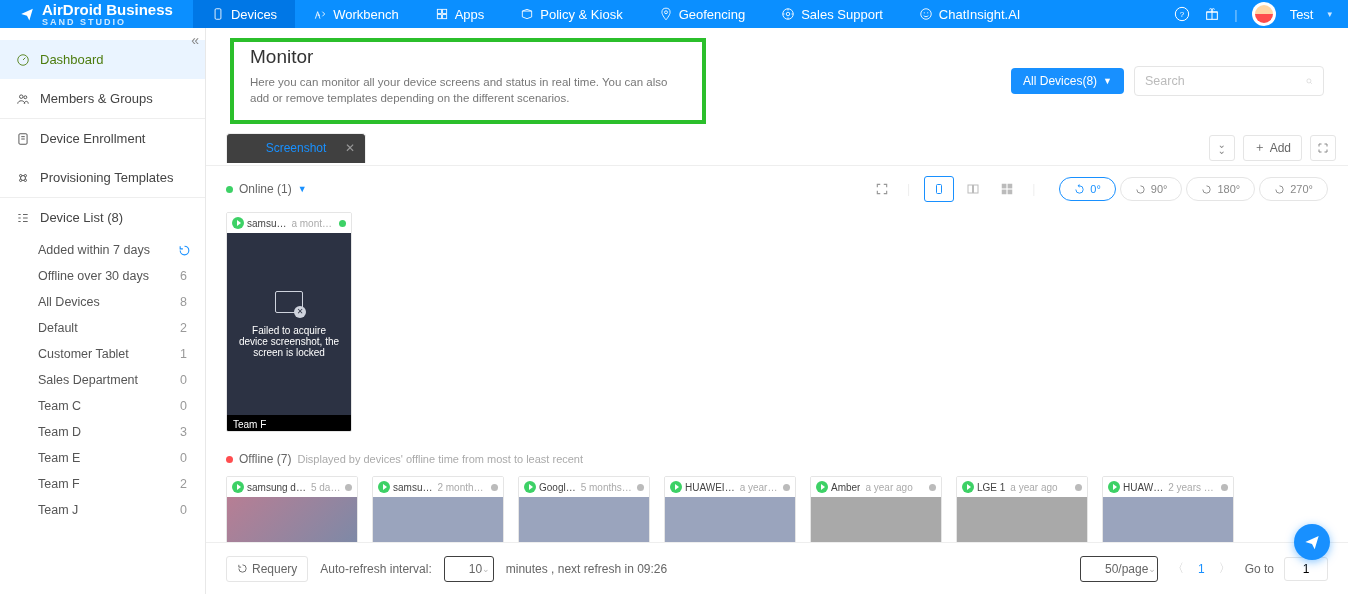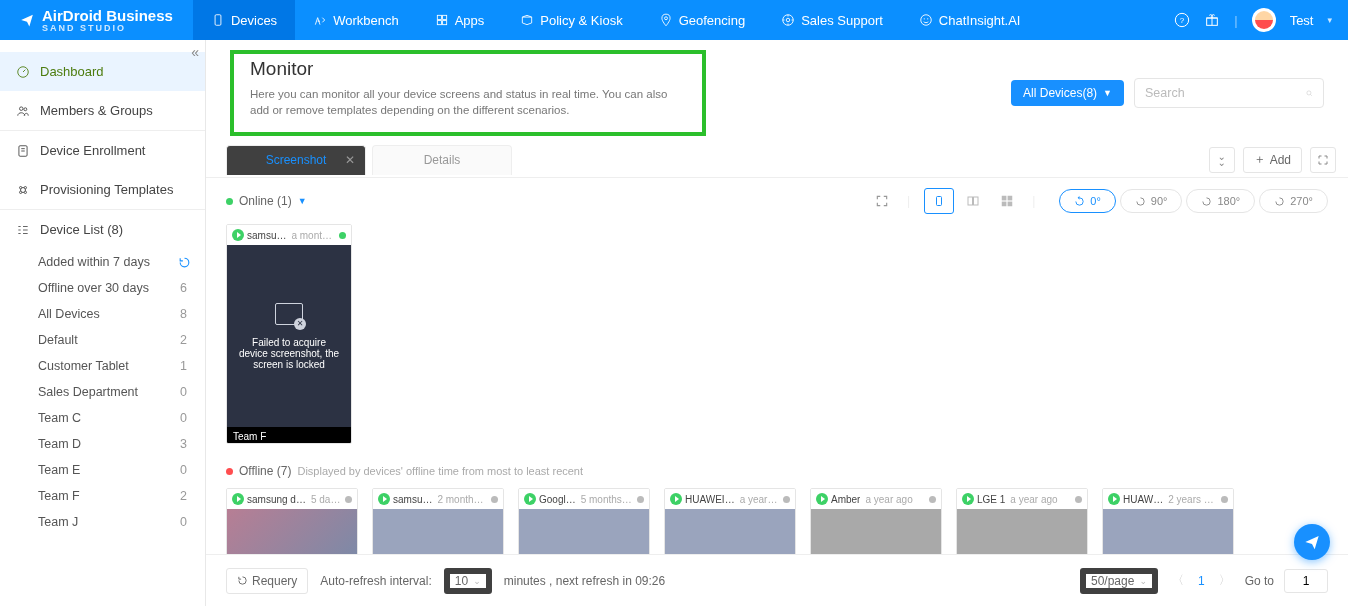--- a/index.html
+++ b/index.html
@@ -1,18 +1,18 @@
 <!DOCTYPE html>
 <html><head>
 <meta charset="utf-8">
 <style>
   * { box-sizing: border-box; margin: 0; padding: 0; font-family: -apple-system, BlinkMacSystemFont, "Segoe UI", Arial, sans-serif; }
   html, body { width: 1348px; height: 610px; overflow: hidden; background:#fff; color:#333; }
   
-  .topnav { height: 40px; background:#0b8fff; display:flex; align-items:center; color:#fff; font-size:13px; }
+  .topnav { height: 28px; background:#0b8fff; display:flex; align-items:center; color:#fff; font-size:13px; }
   .logo { display:flex; align-items:center; gap:8px; padding:0 20px; font-weight:600; font-size:15px; white-space:nowrap;}
   .logo-sub { font-size:9px; letter-spacing:2px; opacity:.8; display:block; line-height:1; }
   .nav-items { display:flex; height:100%; }
   .nav-item { display:flex; align-items:center; gap:6px; padding:0 18px; height:100%; cursor:pointer; }
   .nav-item.active { background:#0077e6; }
   .nav-right { margin-left:auto; display:flex; align-items:center; gap:14px; padding-right:16px;}
   .avatar { width:24px; height:24px; border-radius:50%; background:#fff; display:flex; align-items:center; justify-content:center;}
   .avatar-inner { width:18px; height:18px; border-radius:50%; background:linear-gradient(#ffd6a5 50%, #ff4d4d 50%);}
   .ico { width:14px; height:14px; display:inline-block;}
   svg { display:block; }
@@ -78,21 +78,21 @@
 
   .offline-head { display:flex; align-items:center; gap:6px; font-size:12px; color:#666; margin:20px 0 10px 0;}
   .offline-note { color:#aaa; font-size:11px;}
   .card.offline { width:132px; height:77px;}
   .card.offline .card-body2 { height:57px; background:#9aa4bd;}
   .card.offline.g1 .card-body2 { background:linear-gradient(135deg,#b77e94,#7a8aa8);}
   .card.offline.g3 .card-body2 { background:#a9a9a9;}
 
   
   .footer { height:52px; border-top:1px solid #eee; display:flex; align-items:center; padding:0 20px; font-size:12px; color:#666; gap:12px;}
-  .select { border:6px solid #404040; border-radius:3px; height:26px; width:48px; display:flex; align-items:center; justify-content:space-between; padding:0 5px; cursor:pointer;}
+  .select { border:1px solid #404040; border-radius:3px; height:26px; width:48px; display:flex; align-items:center; justify-content:space-between; padding:0 24px; cursor:pointer;}
   .footer .spacer { flex:1;}
   .page-ctrl { display:flex; align-items:center; gap:10px;}
   .pg-nav { color:#ccc; cursor:pointer; padding:0 4px;}
   .pg-num { color:#1890ff; font-weight:500;}
   .goto-in { border:1px solid #e5e5e5; width:44px; height:24px; text-align:center; border-radius:3px; font-size:12px;}
 
   .fab { position:fixed; right:18px; bottom:50px; width:36px; height:36px; border-radius:50%; background:#1890ff; display:flex; align-items:center; justify-content:center; color:#fff; box-shadow:0 2px 8px rgba(24,144,255,.5); cursor:pointer;}
 </style>
 </head>
 <body>
@@ -296,23 +296,20 @@
             </svg>
         </div>
       </div>
     </div>
 
     <div class="tabs-row">
       <div class="tab active">
         <span>Screenshot</span>
           <span class="x">✕</span>
       </div>
-      <div class="tab">
-        <span>Details</span>
-      </div>
       <div class="tabs-right">
         <div class="sq-btn">
             <span style="font-size:10px;line-height:.6">⌄<br>⌄</span>
           </div>
         <div class="small-btn">
             <span>＋</span>
             <span>Add</span>
           </div>
         <div class="sq-btn">
           <svg width="12" height="12" viewBox="0 0 24 24">

